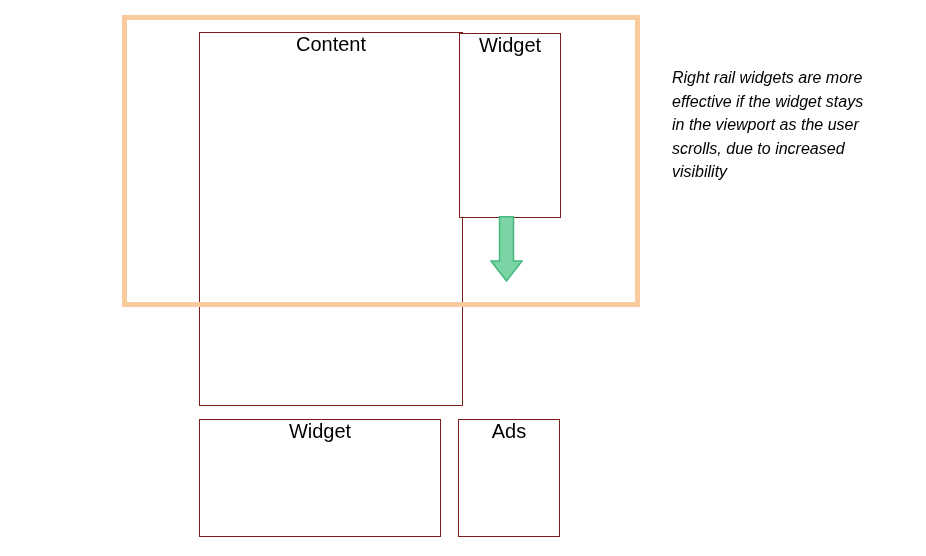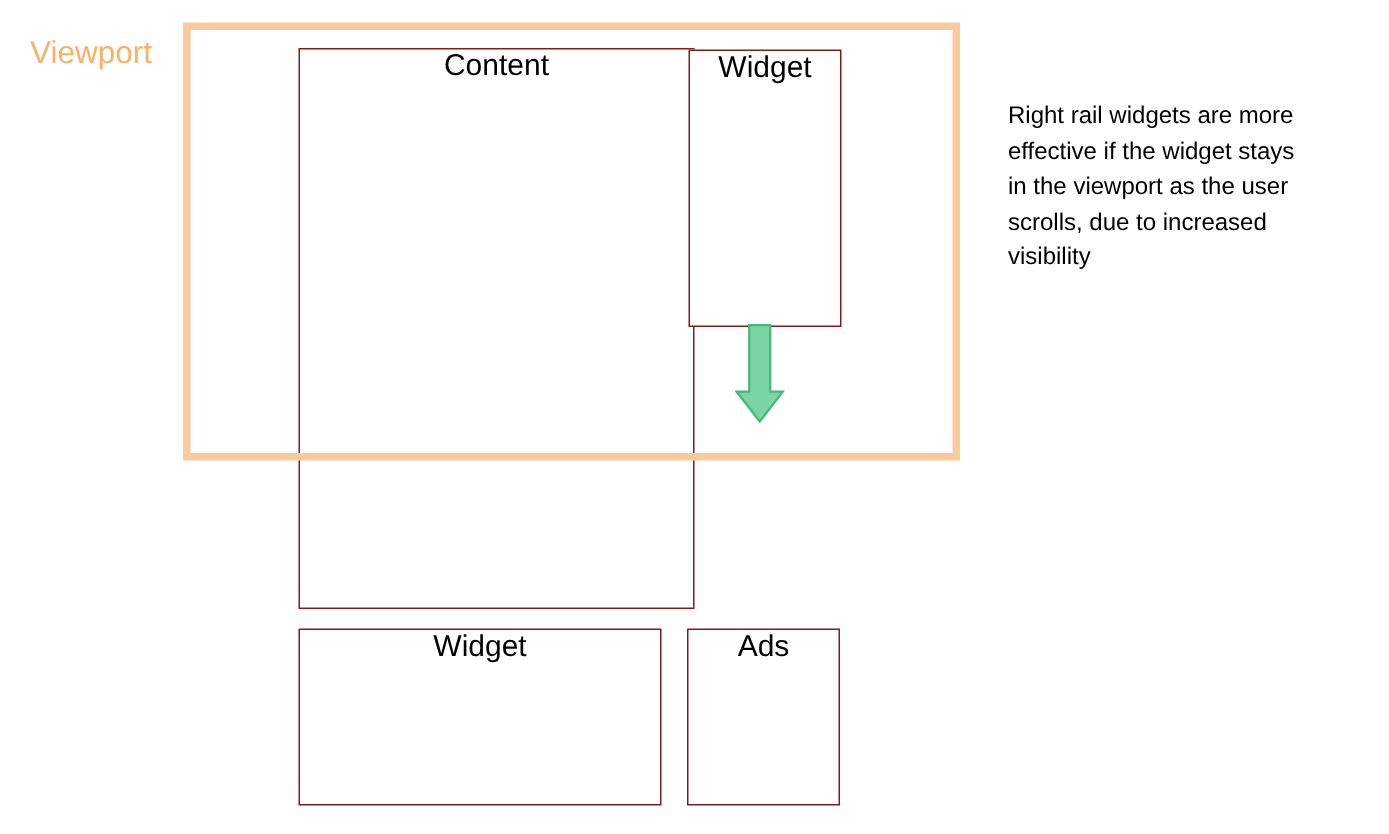--- a/index.html
+++ b/index.html
@@ -62,32 +62,32 @@
   .arrow-wrap polygon {
     stroke: #45b880;
     stroke-width: 1.5;
     stroke-linejoin: miter;
   }
 
   .note {
     left: 672px;
     top: 66px;
     width: 245px;
+    font-style: italic;
     font-size: 16px;
     line-height: 23.5px;
     color: #000000;
     white-space: pre-line;
   }
 </style>
 </head>
 <body>
 
 <div class="canvas">
 
-  <div class="abs viewport-label">Viewport</div>
 
   <div class="abs viewport-box"></div>
 
   <div class="abs gray-box content-box">
     <span>Content</span>
   </div>
 
   <div class="abs gray-box widget-top-box">
     <span>Widget</span>
   </div>

